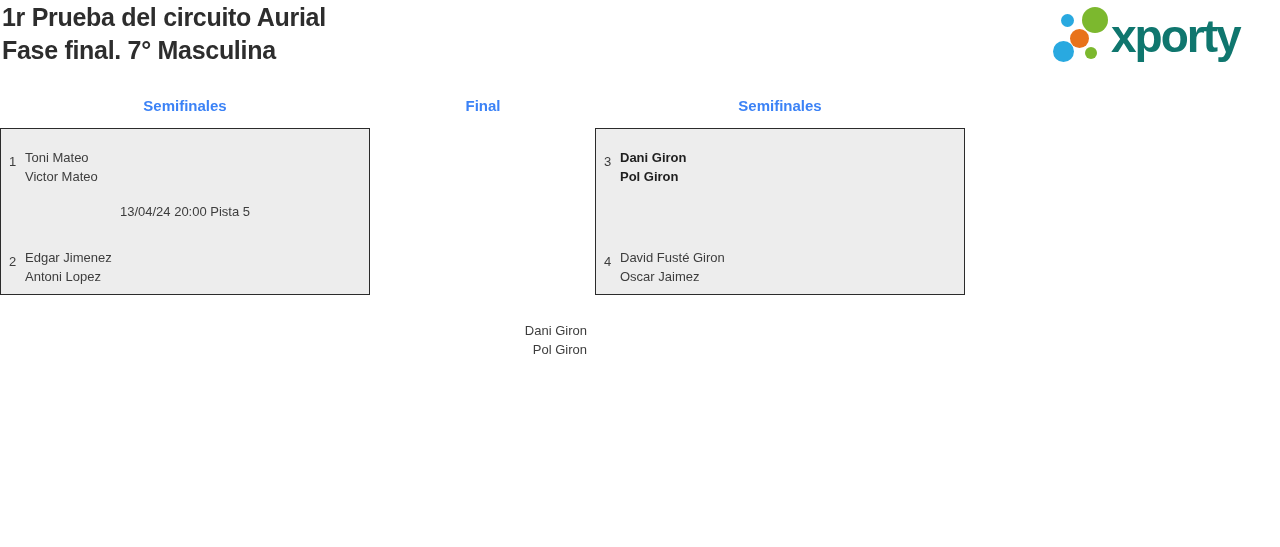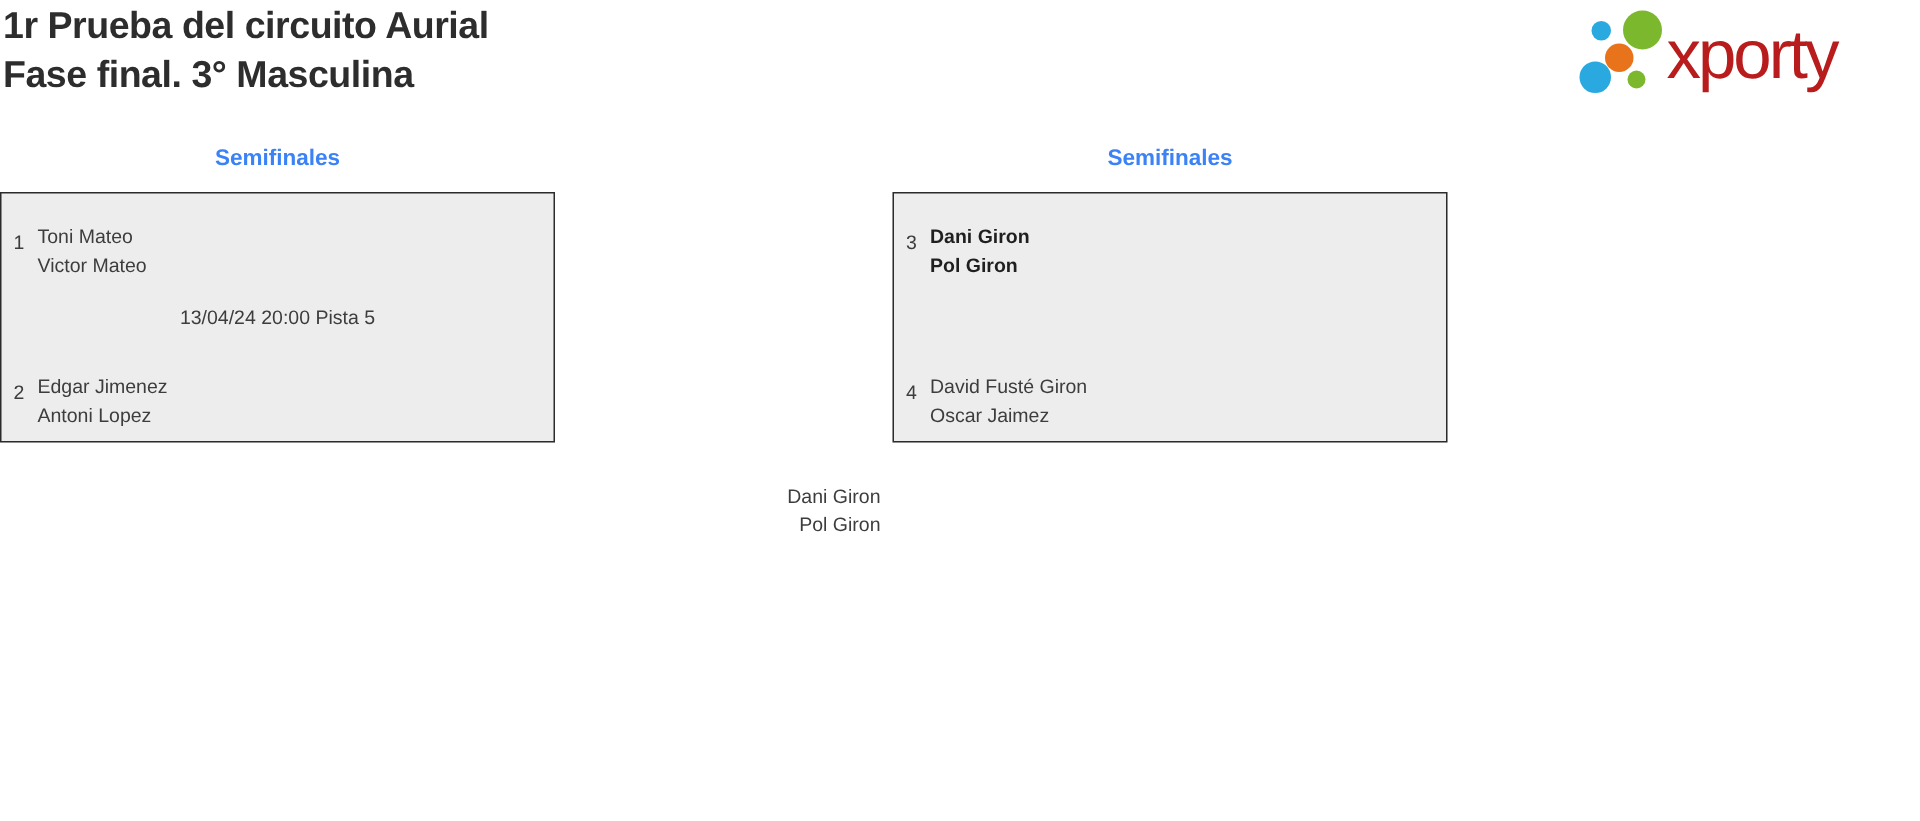--- a/index.html
+++ b/index.html
@@ -12,21 +12,21 @@
            line-height: 33px; color: #2d2d2d; letter-spacing: -0.3px; }
 
   .logo { position: absolute; left: 1048px; top: 4px; width: 232px; height: 62px; cursor: pointer; }
   .dot { position: absolute; border-radius: 50%; }
   .dot-blue-small  { left: 13px; top: 10px; width: 13px; height: 13px; background: #29a9e0; }
   .dot-green-large { left: 34px; top: 3px;  width: 26px; height: 26px; background: #7cb82e; }
   .dot-orange      { left: 22px; top: 25px; width: 19px; height: 19px; background: #e8731a; }
   .dot-blue-large  { left: 5px;  top: 37px; width: 21px; height: 21px; background: #29a9e0; }
   .dot-green-small { left: 37px; top: 43px; width: 12px; height: 12px; background: #7cb82e; }
   .logo-text { position: absolute; left: 63px; top: 9px; font-size: 46px; line-height: 1;
-               font-weight: 400; color: #b91c1c; letter-spacing: -2px; }
+               font-weight: 700; color: #0f766e; letter-spacing: -2px; }
 
   
   .col-header { position: absolute; top: 97px; font-size: 15px; font-weight: 700;
                 color: #3b82f6; text-align: center; }
   .col-header.sf-left  { left: 0px;   width: 370px; }
   .col-header.final    { left: 379px; width: 208px; }
   .col-header.sf-right { left: 595px; width: 370px; }
 
   .match-box { position: absolute; top: 128px; width: 370px; height: 167px;
                background: #ededed; border: 1px solid #2b2b2b;
@@ -45,33 +45,34 @@
   .final-team { position: absolute; left: 387px; top: 321px; width: 200px;
                 text-align: right; font-size: 13px; line-height: 19px; color: #3d3d3d; }
 </style>
 </head>
 <body>
 
 <div class="page">
 
   <div class="title">
     <div>1r Prueba del circuito Aurial</div>
-    <div>Fase final. 3° Masculina</div>
+    <div>Fase final. 7° Masculina</div>
   </div>
 
   <div class="logo">
     <span class="dot dot-blue-small"></span>
     <span class="dot dot-green-large"></span>
     <span class="dot dot-orange"></span>
     <span class="dot dot-blue-large"></span>
     <span class="dot dot-green-small"></span>
     <span class="logo-text">xporty</span>
   </div>
 
   <div class="col-header sf-left">Semifinales</div>
+  <div class="col-header final">Final</div>
   <div class="col-header sf-right">Semifinales</div>
 
   <div class="match-box left">
     <div class="team">
       <span class="seed">1</span>
       <span class="players">
         <span>Toni Mateo</span><br>
         <span>Victor Mateo</span>
       </span>
     </div>

